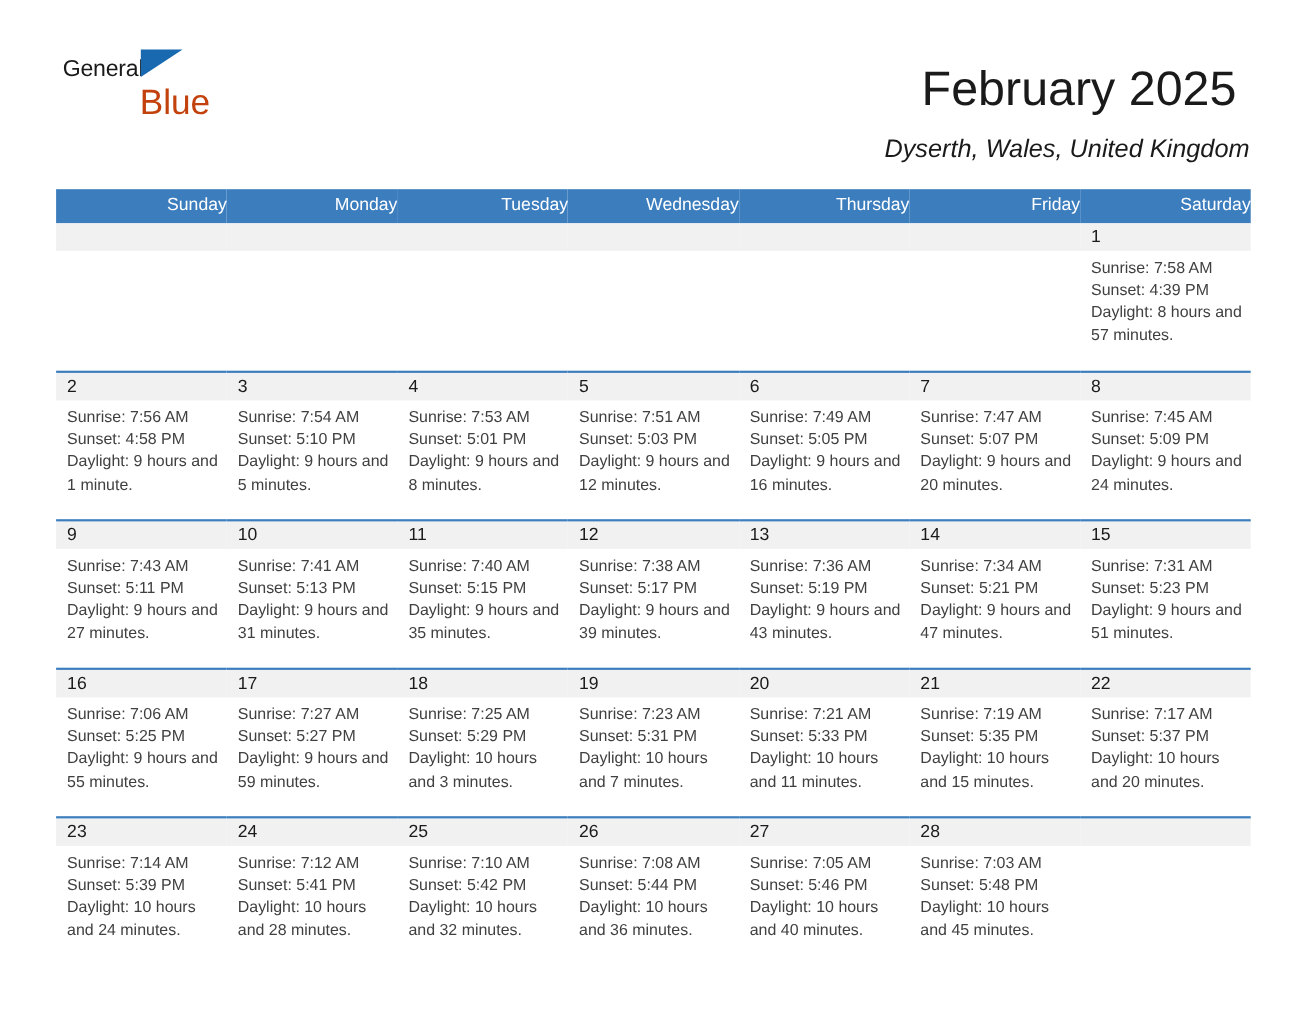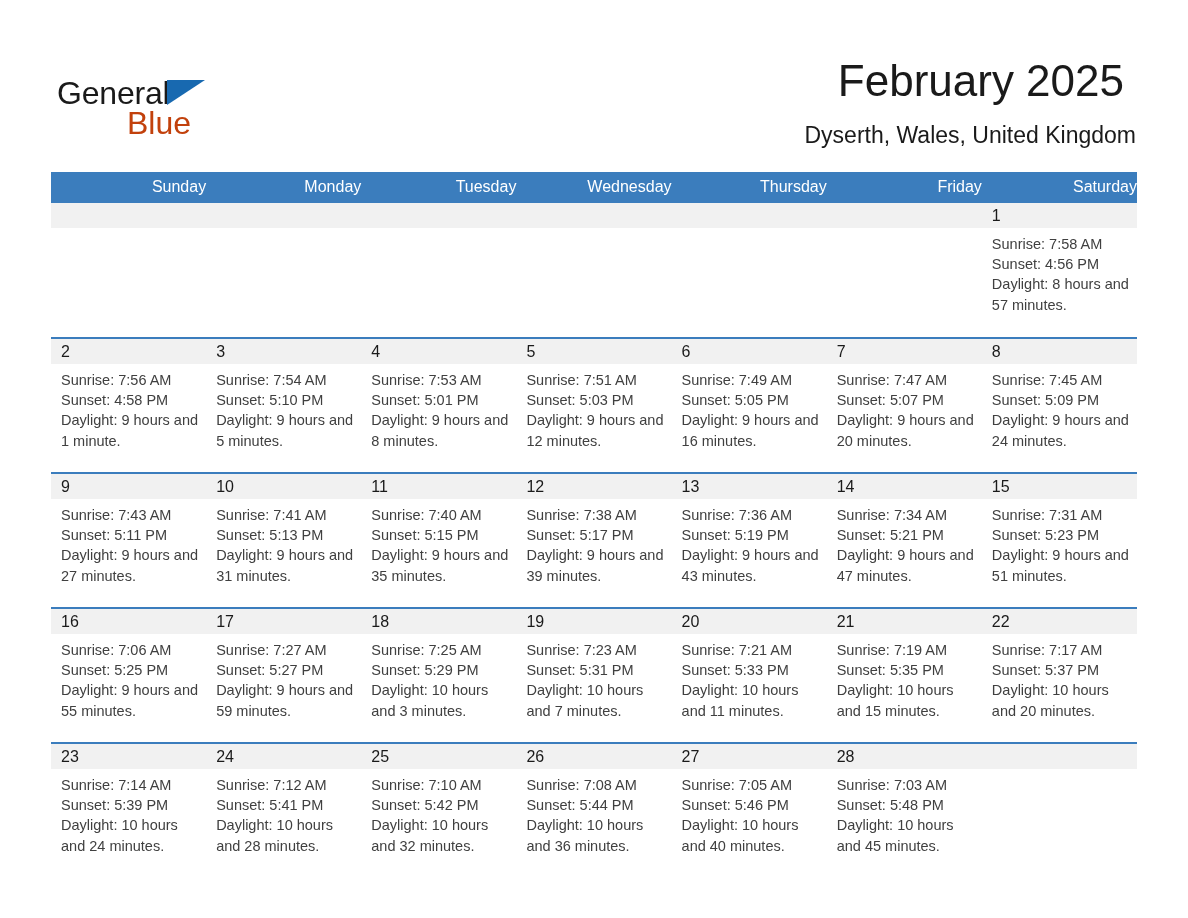--- a/index.html
+++ b/index.html
@@ -29,27 +29,26 @@
     justify-content: space-between;
     padding: 44px 52px 0 57px;
   }
   .brand {
     position: relative;
     width: 230px;
     height: 72px;
     flex: 0 0 auto;
   }
   .brand-general {
-    font-size: 32px;
+    font-size: 21px;
     line-height: 34px;
     color: #1a1a1a;
     letter-spacing: -0.2px;
     font-weight: 400;
     display: inline-block;
-    margin-top: 32px;
   }
   .brand-tri {
     display: inline-block;
     width: 0;
     height: 0;
     border-left: 38px solid #1869b0;
     border-bottom: 25px solid transparent;
     position: relative;
     top: 1px;
     margin-left: -2px;
@@ -75,20 +74,21 @@
     color: #1a1a1a;
     margin: 12px;
     letter-spacing: 0px;
   }
   .cal-subtitle {
     font-size: 23px;
     line-height: 30px;
     font-weight: 400;
     color: #1a1a1a;
     margin: 14px 0 0 0;
+    font-style: italic;
   }
 
   
   .calendar {
     margin: 22px 52px 0 51px;
     width: 1086px;
     border-collapse: collapse;
     table-layout: fixed;
   }
   .calendar th {
@@ -185,21 +185,21 @@
           <td class="empty">
             <div class="daynum-band"></div>
           </td>
           <td class="empty">
             <div class="daynum-band"></div>
           </td>
           <td>
             <div class="daynum-band">1</div>
             <div class="cell-body">
               <div>Sunrise: 7:58 AM</div>
-              <div>Sunset: 4:56 PM</div>
+              <div>Sunset: 4:39 PM</div>
               <div class="daylight">Daylight: 8 hours and 57 minutes.</div>
             </div>
           </td>
         </tr>
         <tr class="week-2">
           <td>
             <div class="daynum-band">2</div>
             <div class="cell-body">
               <div>Sunrise: 7:56 AM</div>
               <div>Sunset: 4:58 PM</div>

